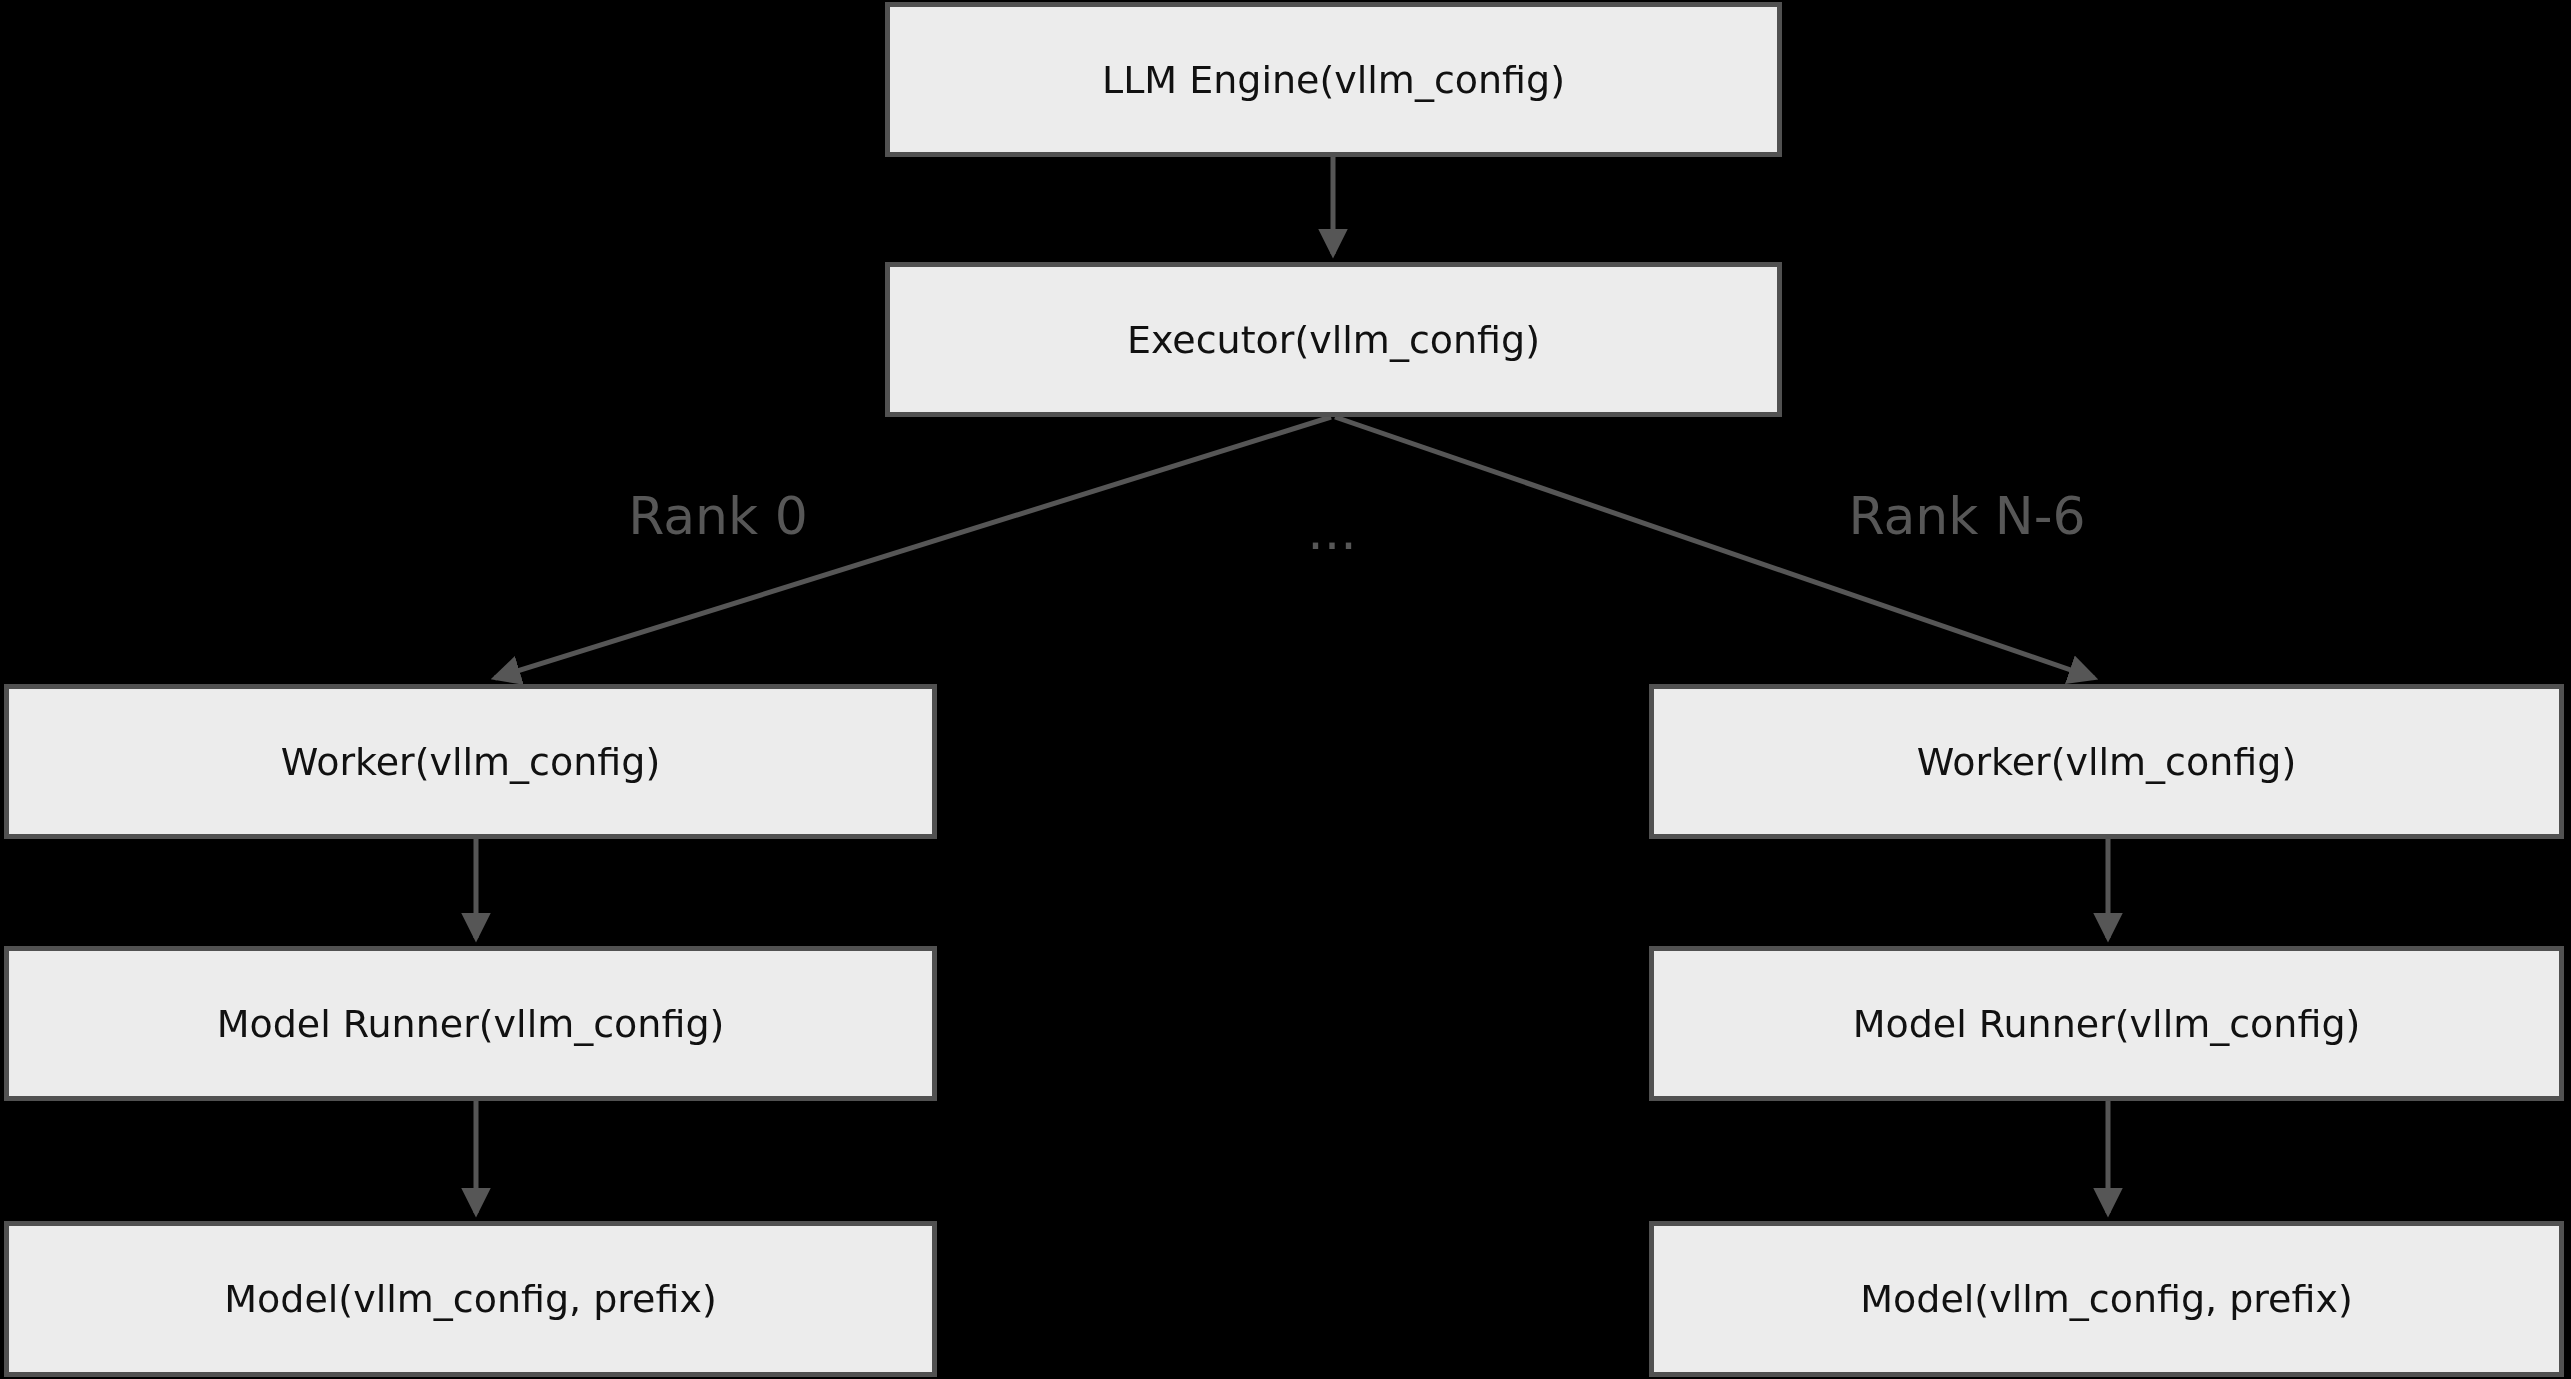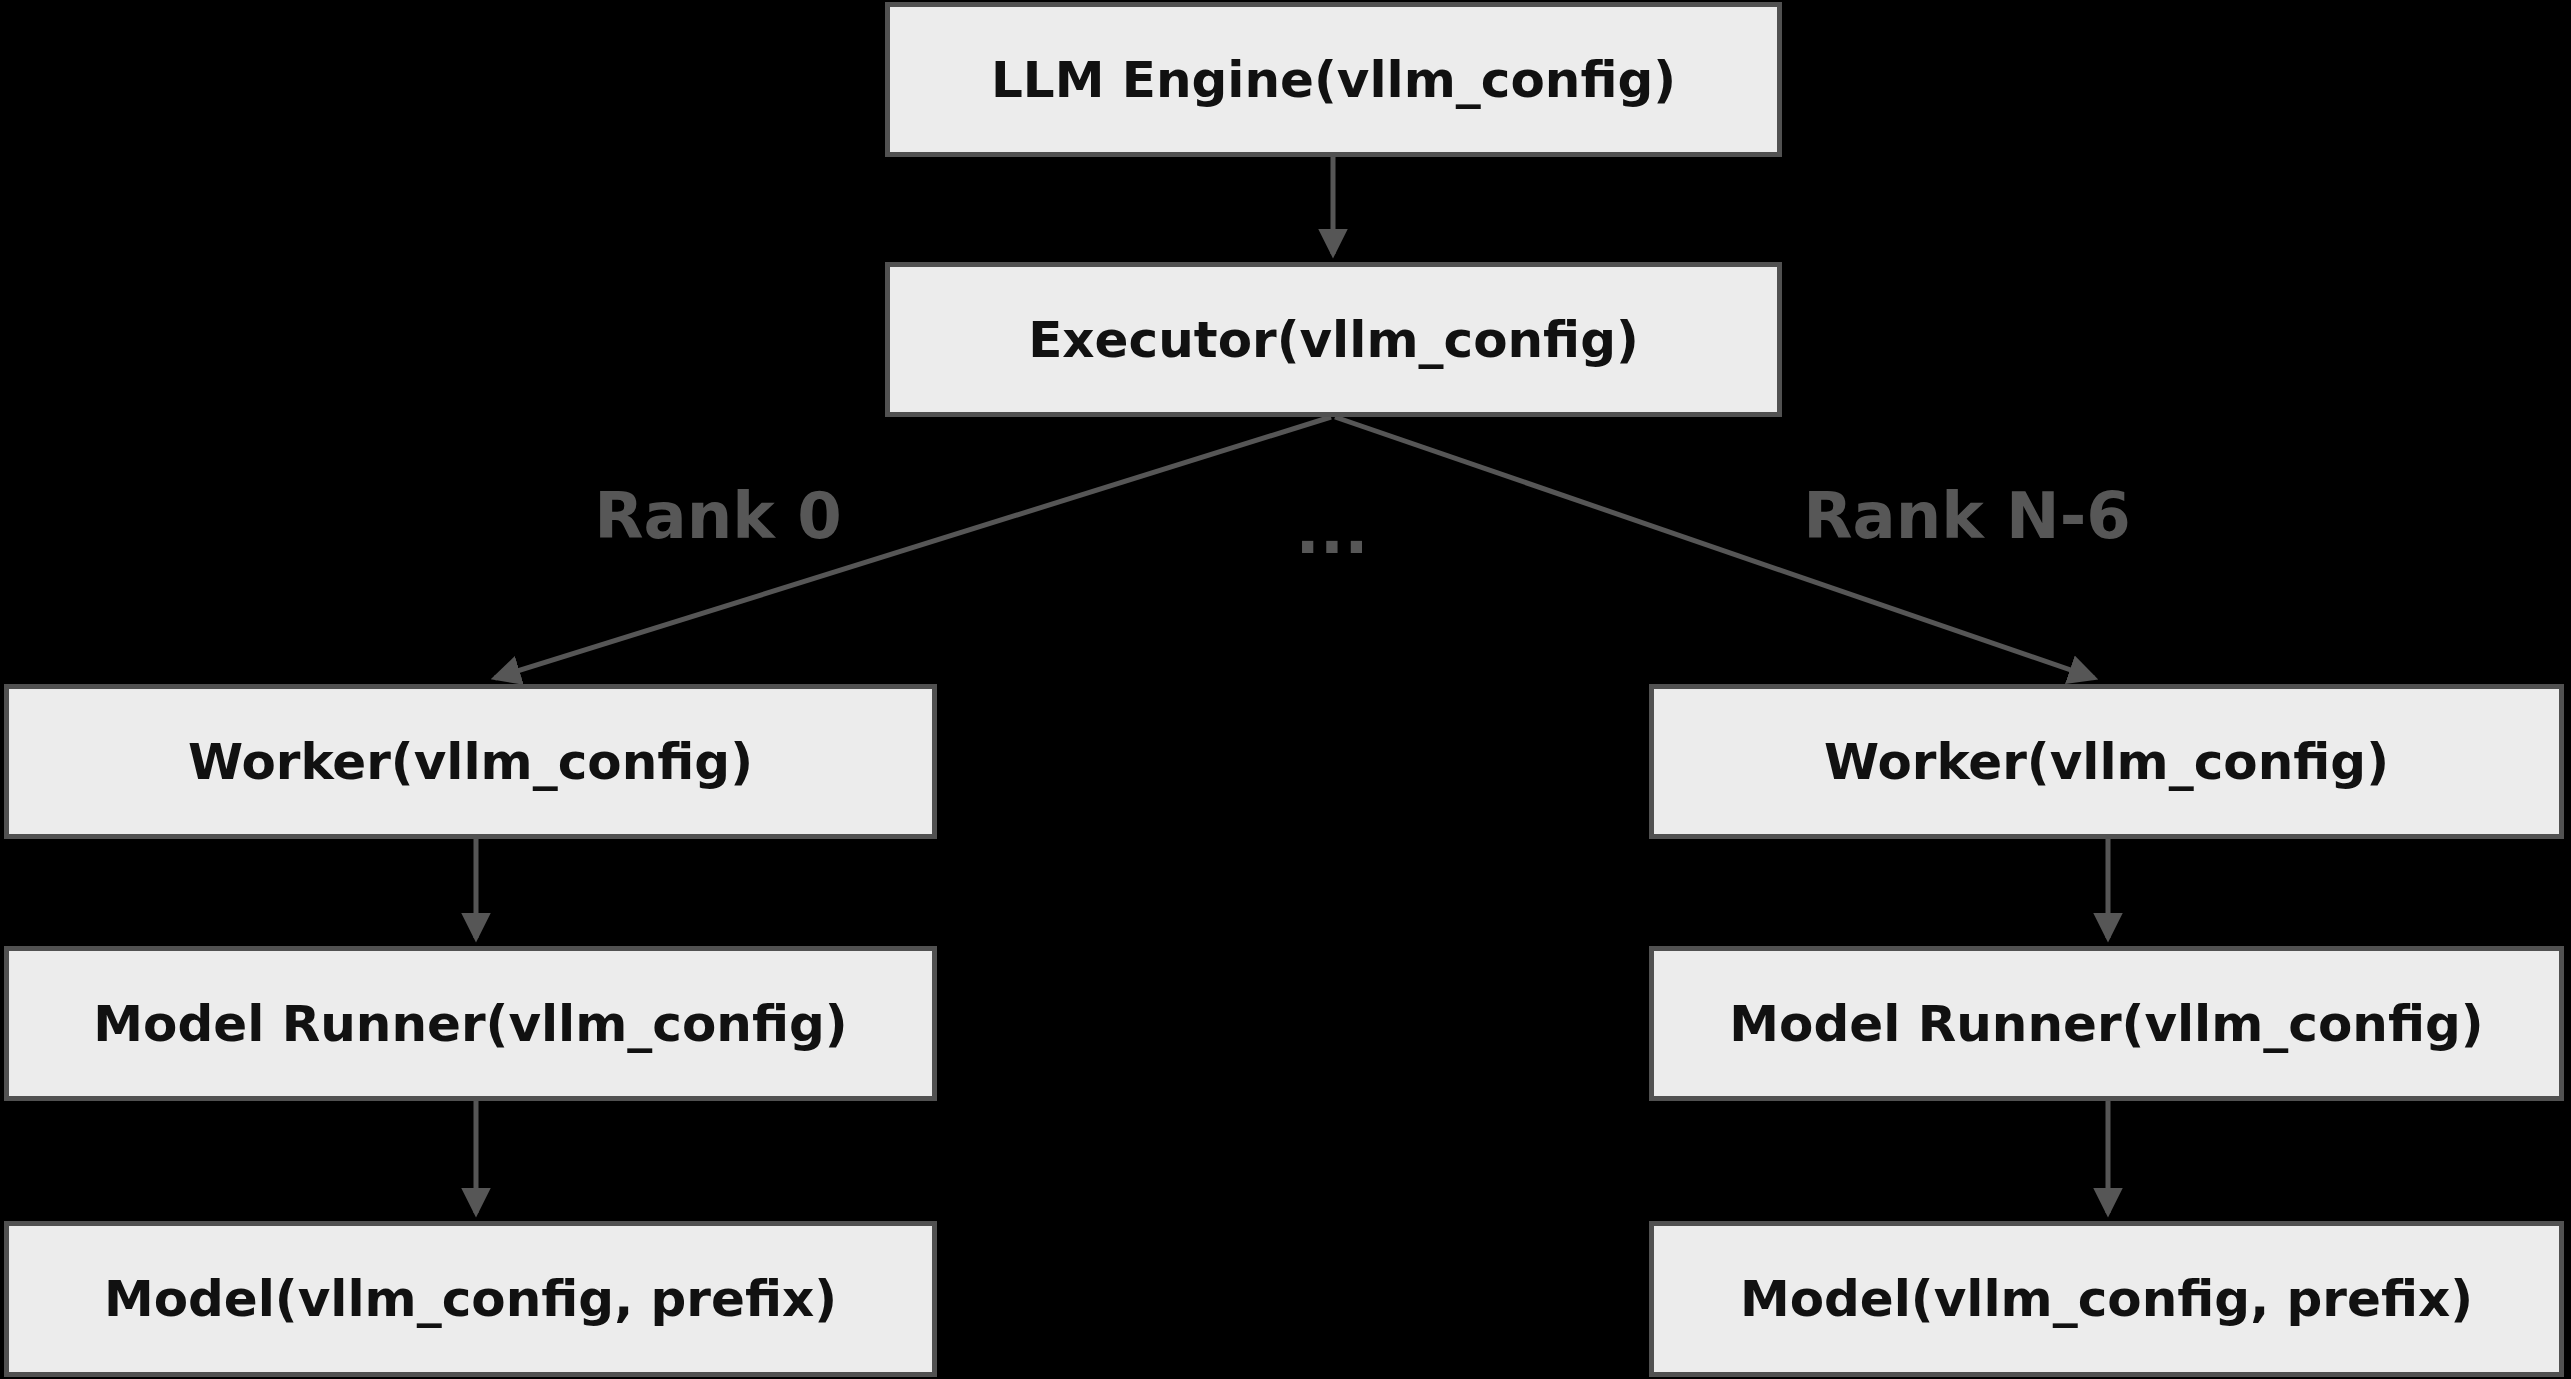--- a/index.html
+++ b/index.html
@@ -35,31 +35,31 @@
   .node {
     position: absolute;
     box-sizing: border-box;
     background: var(--node-fill);
     border: 5px solid var(--node-border);
     display: flex;
     align-items: center;
     justify-content: center;
   }
   .node-label {
-    font-size: 50px;
-    font-weight: 700;
+    font-size: 38px;
+    font-weight: 400;
     color: var(--node-text);
     white-space: nowrap;
     letter-spacing: 0px;
   }
   .edge-label {
     position: absolute;
     transform: translate(-50%, -50%);
-    font-size: 64px;
-    font-weight: 700;
+    font-size: 52px;
+    font-weight: 400;
     color: var(--edge-label-color);
     white-space: nowrap;
   }
   
   .n-llm-engine        { left: 885px;  top: 2px;    width: 897px; height: 155px; }
   .n-executor          { left: 885px;  top: 262px;  width: 897px; height: 155px; }
   .n-worker-rank0      { left: 4px;    top: 684px;  width: 933px; height: 155px; }
   .n-worker-rank-n1    { left: 1649px; top: 684px;  width: 915px; height: 155px; }
   .n-model-runner-rank0   { left: 4px;    top: 946px;  width: 933px; height: 155px; }
   .n-model-runner-rank-n1 { left: 1649px; top: 946px;  width: 915px; height: 155px; }

